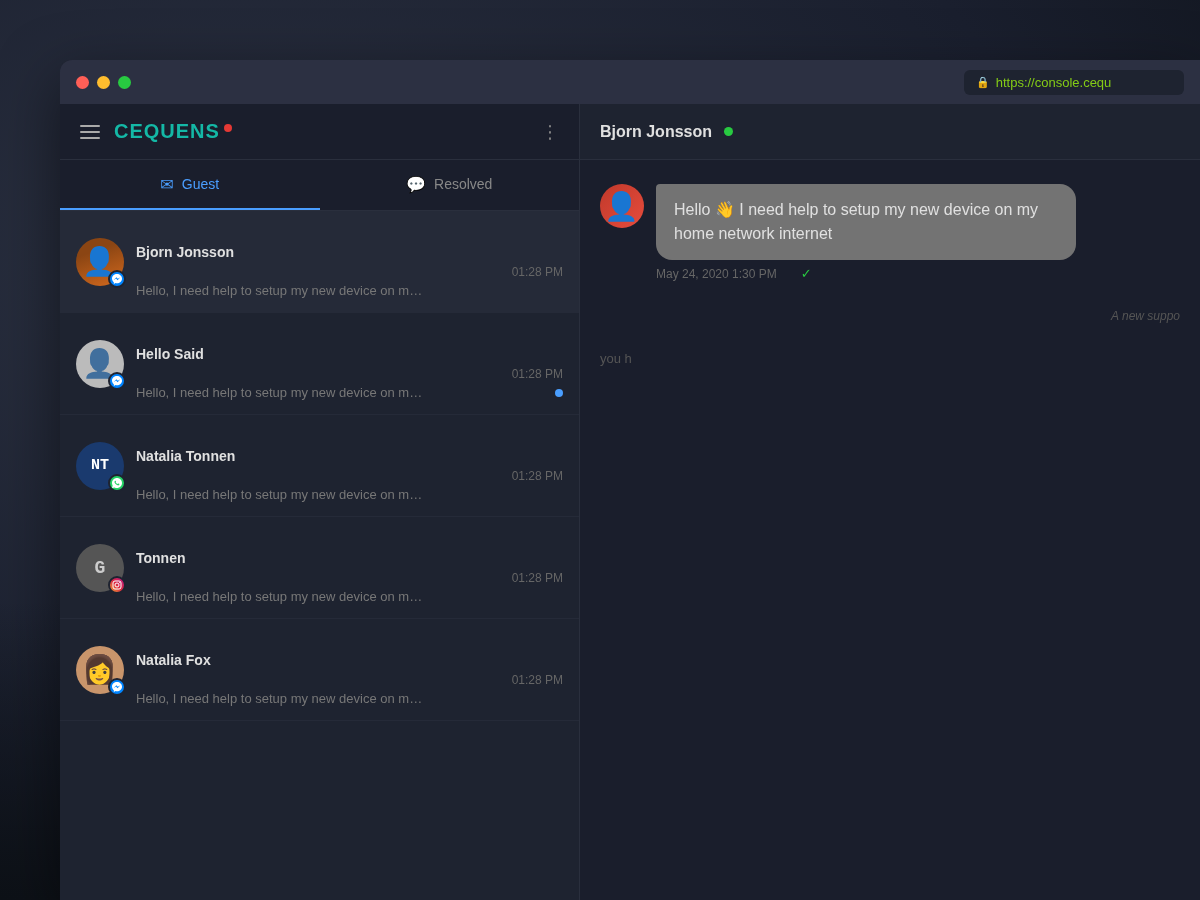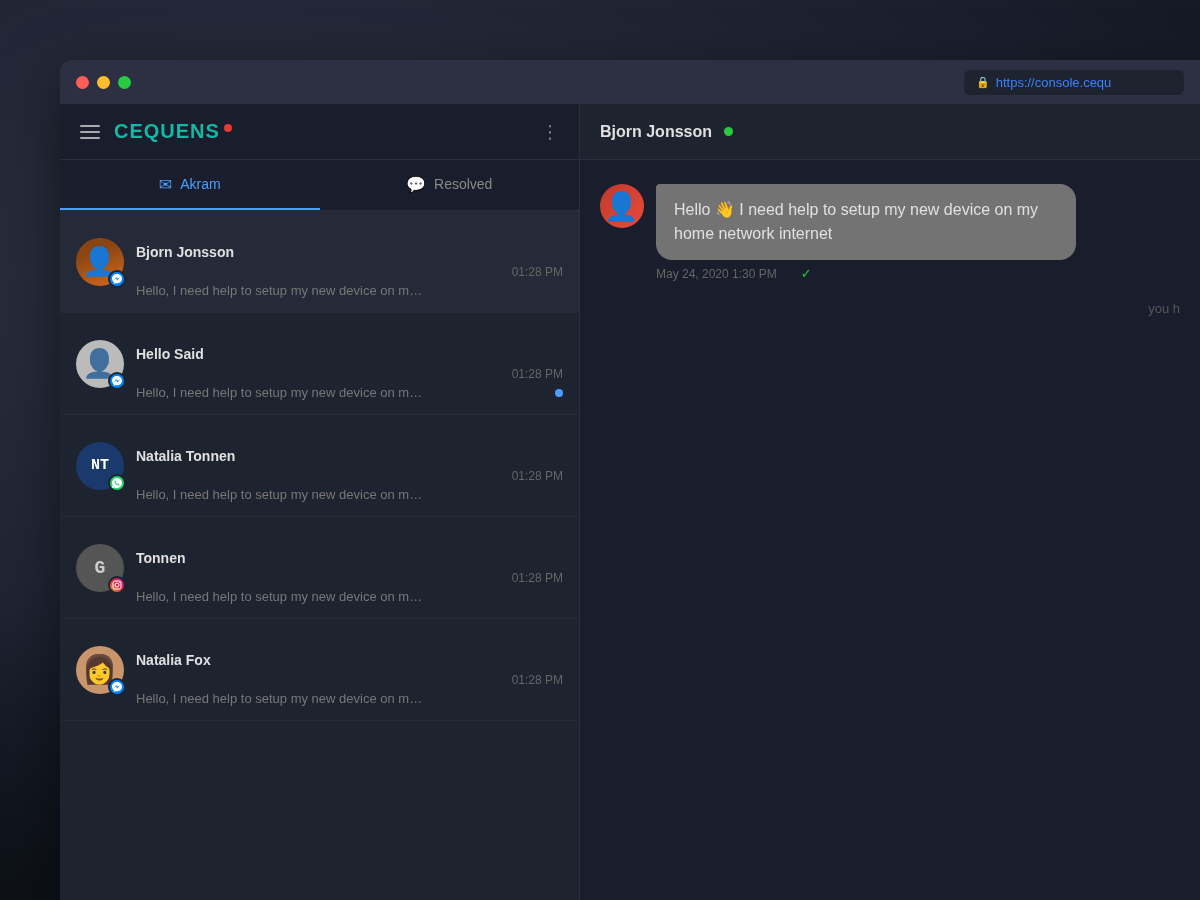--- a/index.html
+++ b/index.html
@@ -86,21 +86,21 @@
       gap: 6px;
       min-width: 220px;
     }
 
     .lock-icon {
       color: #888;
       font-size: 11px;
     }
 
     .address-text {
-      color: #3b82f6;
+      color: #84cc16;
       font-size: 13px;
     }
 
     
     .app-container {
       flex: 1;
       display: flex;
       overflow: hidden;
     }
 
@@ -386,21 +386,21 @@
 
     .system-message {
       text-align: right;
       color: #555;
       font-size: 12px;
       padding: 8px 0;
       font-style: italic;
     }
 
     .you-text {
-      text-align: right;
+      text-align: left;
       color: #555;
       font-size: 13px;
     }
 
     
     .avatar-initials-NT {
       background: #1a3a6e;
       color: white;
       font-weight: 700;
       font-size: 15px;
@@ -479,21 +479,21 @@
             <span class="brand-text">CEQUENS</span>
             <span class="brand-dot"></span>
           </div>
         </div>
         <span class="more-icon">⋮</span>
       </div>
 
       <div class="tabs">
         <div class="tab active">
           <span class="tab-icon">✉</span>
-          <span>Akram</span>
+          <span>Guest</span>
         </div>
         <div class="tab">
           <span class="tab-icon">💬</span>
           <span>Resolved</span>
         </div>
       </div>
 
       <div class="conversation-list">
 
         <div class="conversation-item">
@@ -618,20 +618,23 @@
             <div class="message-bubble">
               <span>Hello 👋 I need help to setup my new device on my home network internet</span>
             </div>
             <div class="message-meta">
               <span>May 24, 2020  1:30 PM</span>
               <span class="check-icon">✓</span>
             </div>
           </div>
         </div>
 
+        <div class="system-message">
+          <span>A new suppo</span>
+        </div>
 
         <div class="you-text">
           <span>you h</span>
         </div>
 
       </div>
     </div>
 
   </div>
 </div>

